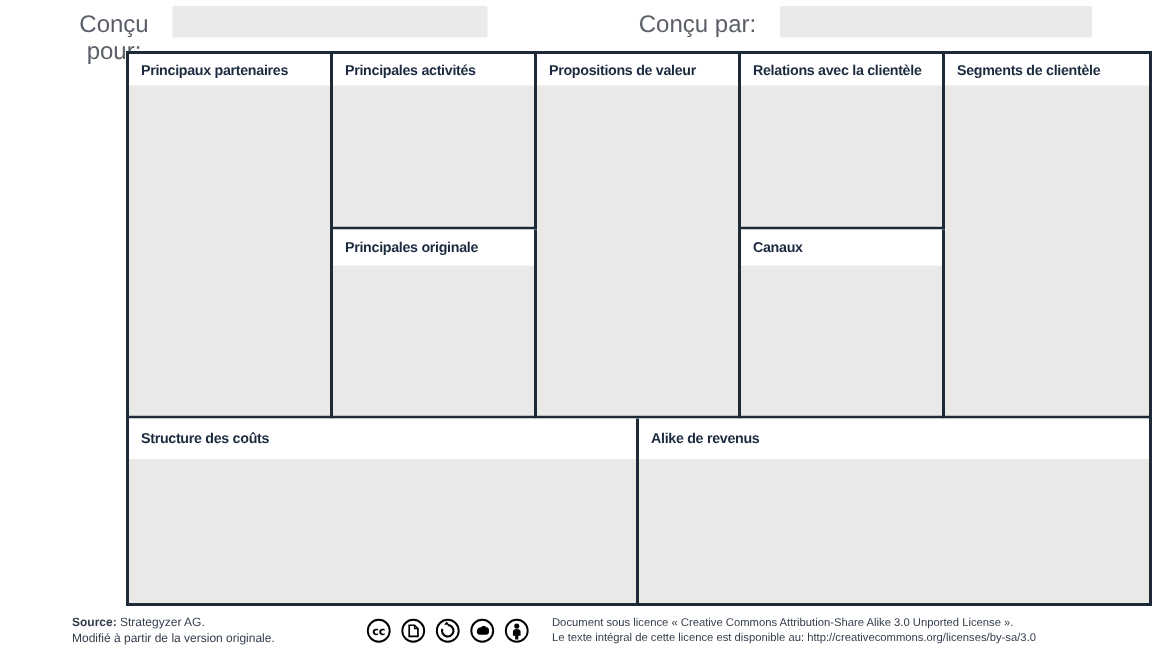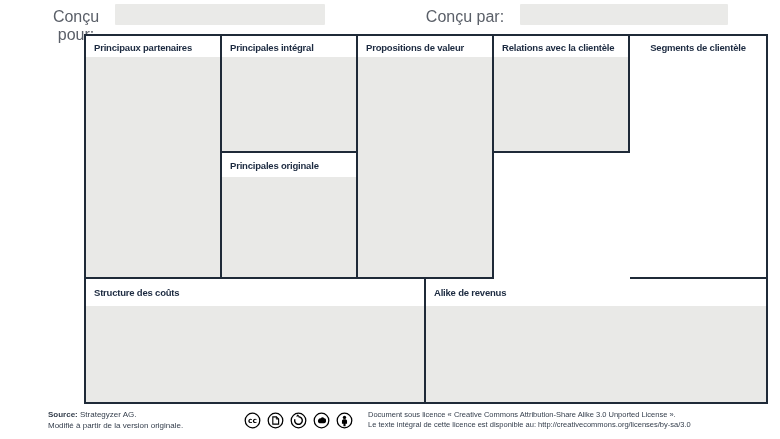--- a/index.html
+++ b/index.html
@@ -26,21 +26,21 @@
   .cell-title { padding:6px 8px 4px; font-size:9.5px; font-weight:bold; color:#1c2a40;
                 letter-spacing:-0.2px; white-space:nowrap; }
   .cell-fill { flex:1; background:#e9e9e7; }
 
   .partners      { grid-column:1/3;  grid-row:1/3; }
   .activities    { grid-column:3/5;  grid-row:1; }
   .resources     { grid-column:3/5;  grid-row:2; }
   .valueprops    { grid-column:5/7;  grid-row:1/3;justify-content:center; }
   .relationships { grid-column:7/9;  grid-row:1; }
   .channels      { grid-column:7/9;  grid-row:2; }
-  .segments      { grid-column:9/11; grid-row:1/3; border-right:none;align-items:center; }
+  .segments      { grid-column:9/11; grid-row:1/3; border-right:none; }
   .cost          { grid-column:1/6;  grid-row:3; border-bottom:none; }
   .revenue       { grid-column:6/11; grid-row:3; border-right:none; border-bottom:none; }
 
   .resources .cell-title, .channels .cell-title { padding:7px 8px 6px; }
   .cost .cell-title, .revenue .cell-title { padding:8px 8px 8px; }
 
   
   .footer-source { position:absolute; left:48px; top:409px; font-size:8px; line-height:11px;
                    color:#333d4b; }
   .footer-source b { font-weight:bold; }
@@ -58,39 +58,43 @@
 <input class="top-field f-by" value="" style="">
 
 <div class="canvas">
 
   <section class="cell partners">
     <h2 class="cell-title">Principaux partenaires</h2>
     <div class="cell-fill"></div>
   </section>
 
   <section class="cell activities">
-    <h2 class="cell-title">Principales intégral</h2>
+    <h2 class="cell-title">Principales activités</h2>
     <div class="cell-fill"></div>
   </section>
 
   <section class="cell resources">
     <h2 class="cell-title">Principales originale</h2>
     <div class="cell-fill"></div>
   </section>
 
   <section class="cell valueprops">
     <h2 class="cell-title">Propositions de valeur</h2>
     <div class="cell-fill"></div>
   </section>
 
   <section class="cell relationships">
     <h2 class="cell-title">Relations avec la clientèle</h2>
     <div class="cell-fill"></div>
   </section>
 
+  <section class="cell channels">
+    <h2 class="cell-title">Canaux</h2>
+    <div class="cell-fill"></div>
+  </section>
 
   <section class="cell segments">
     <h2 class="cell-title">Segments de clientèle</h2>
     <div class="cell-fill"></div>
   </section>
 
   <section class="cell cost">
     <h2 class="cell-title">Structure des coûts</h2>
     <div class="cell-fill"></div>
   </section>

